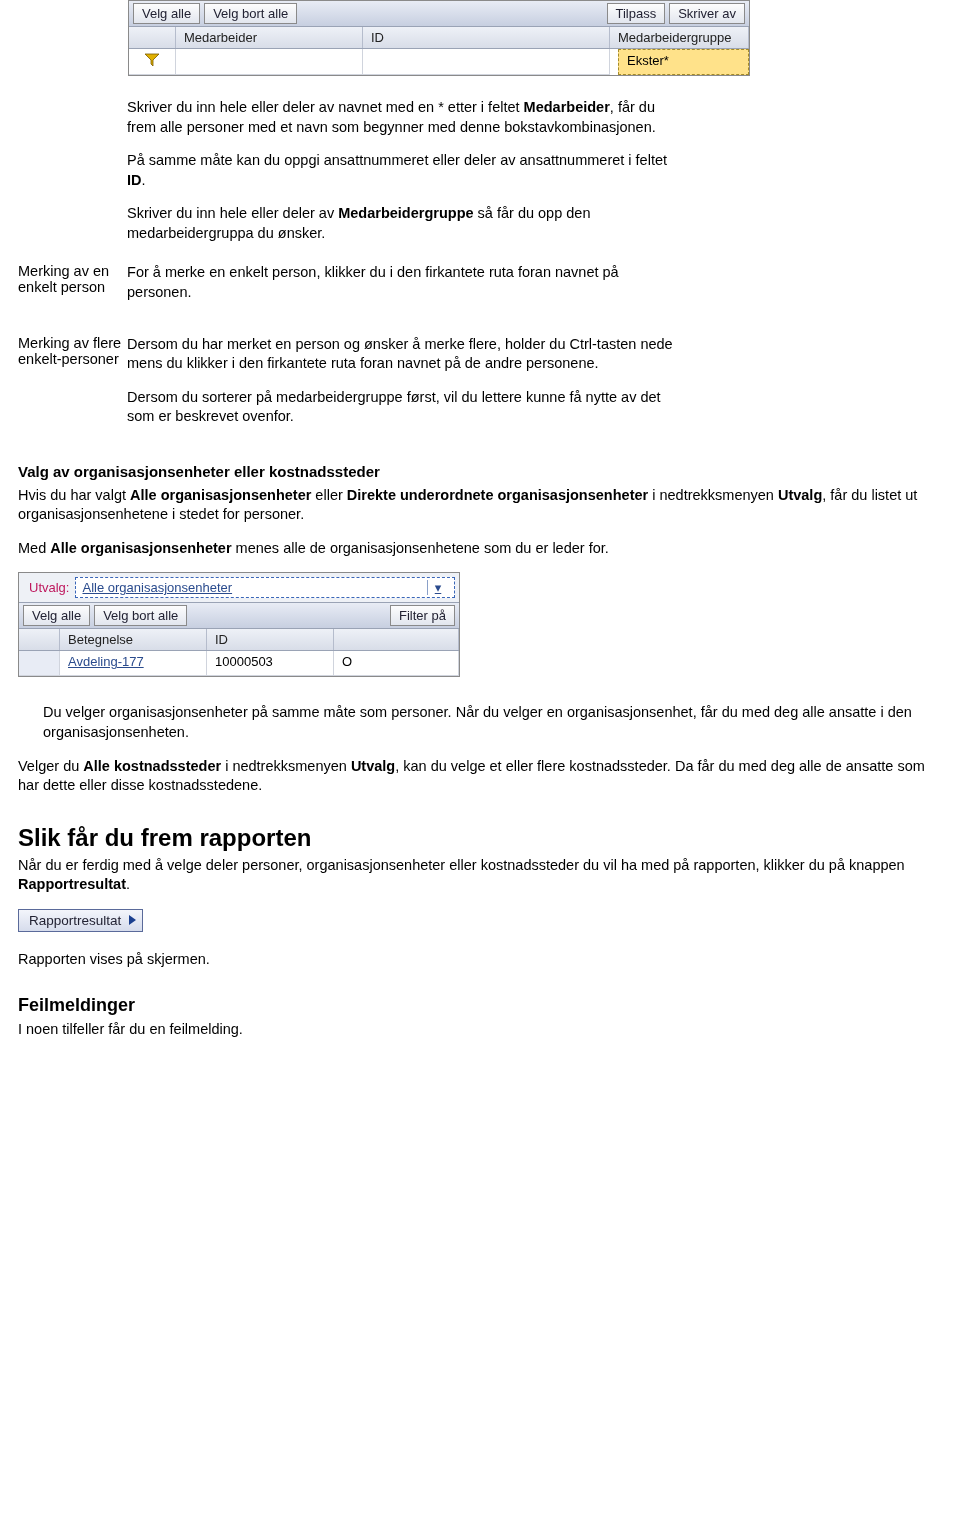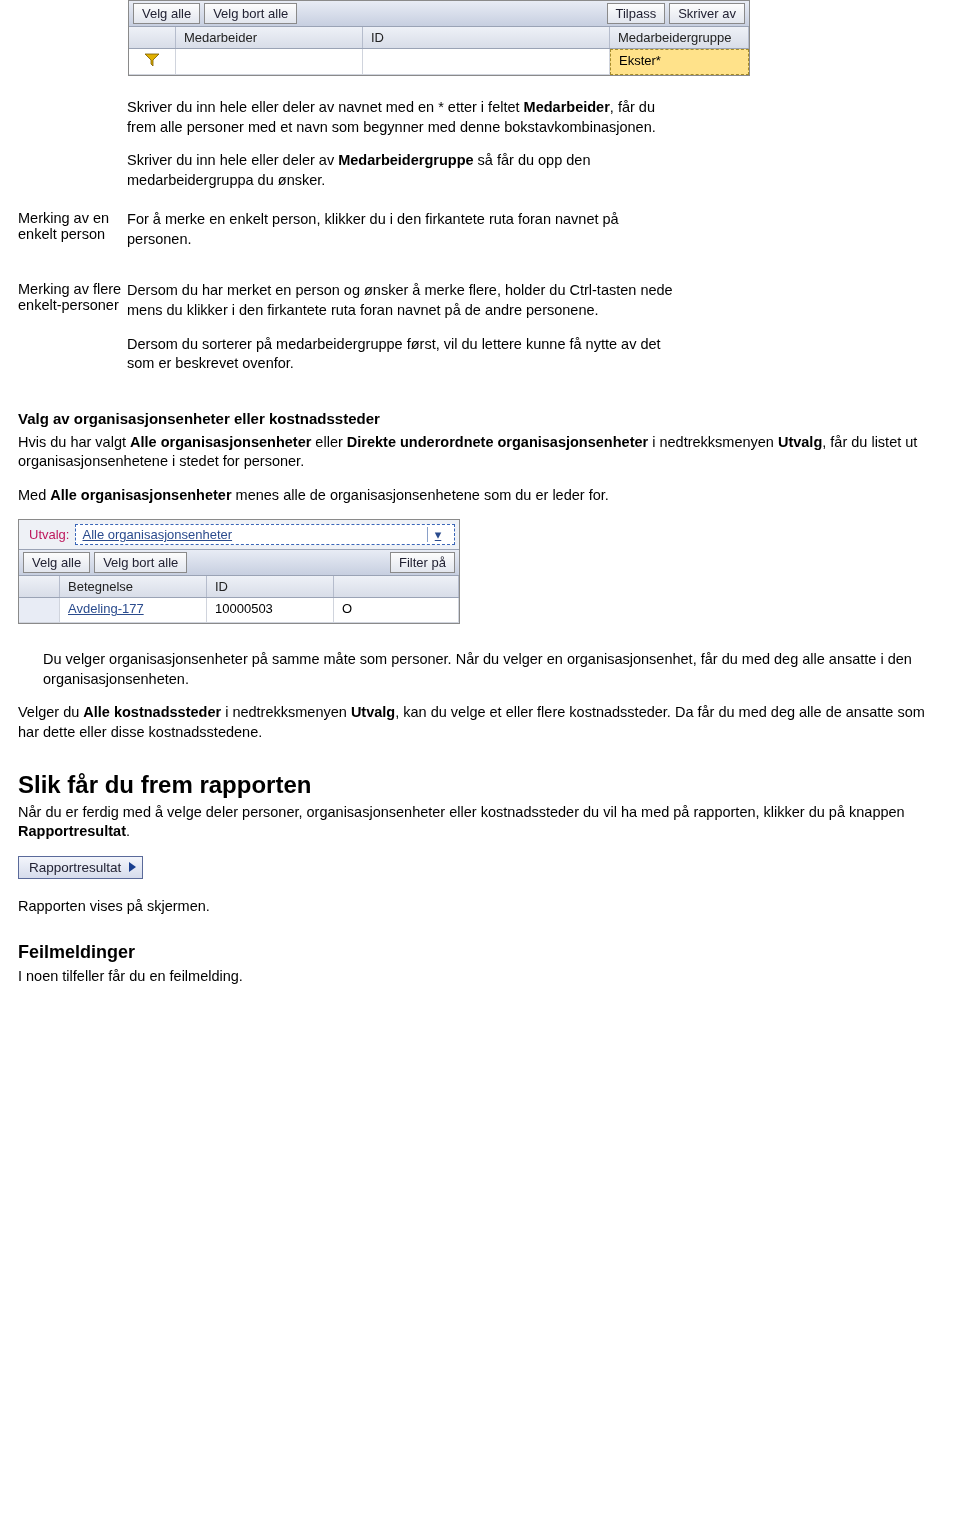--- a/index.html
+++ b/index.html
@@ -52,20 +52,21 @@
     padding: 3px 8px;
     border-right: 1px solid #d0d4dd;
     border-bottom: 1px solid #d0d4dd;
     min-height: 18px;
     font-size: 13px;
   }
   .ui-filter-active {
     background: #ffe28a;
     border: 1px dashed #a58b2a;
     color: #000;
+    margin-left: 8px;
   }
   .ui-funnel {
     width: 16px; height: 16px; display:inline-block;
   }
   .col-med   { flex: 0 0 170px; }
   .col-id    { flex: 0 0 230px; }
   .col-grp   { flex: 1 1 auto; }
   .col-lead  { flex: 0 0 30px; text-align:center; }
 
   .section-label {
@@ -153,20 +154,23 @@
   </div>
 </div>
 
 <div style="margin:22px 0 0 0;">
   <span class="section-label"></span>
   <span class="section-body">
     <p class="para">
       <span>Skriver du inn hele eller deler av navnet med en * etter i feltet </span><b>Medarbeider</b><span>, får du frem alle personer med et navn som begynner med denne bokstavkombinasjonen.</span>
     </p>
     <p class="para">
+      <span>På samme måte kan du oppgi ansattnummeret eller deler av ansattnummeret i feltet </span><b>ID</b><span>.</span>
+    </p>
+    <p class="para">
       <span>Skriver du inn hele eller deler av </span><b>Medarbeidergruppe</b><span> så får du opp den medarbeidergruppa du ønsker.</span>
     </p>
   </span>
 </div>
 
 <div style="margin:6px 0 0 0;">
   <span class="section-label">Merking av en enkelt person</span>
   <span class="section-body">
     <p class="para">For å merke en enkelt person, klikker du i den firkantete ruta foran navnet på personen.</p>
   </span>

